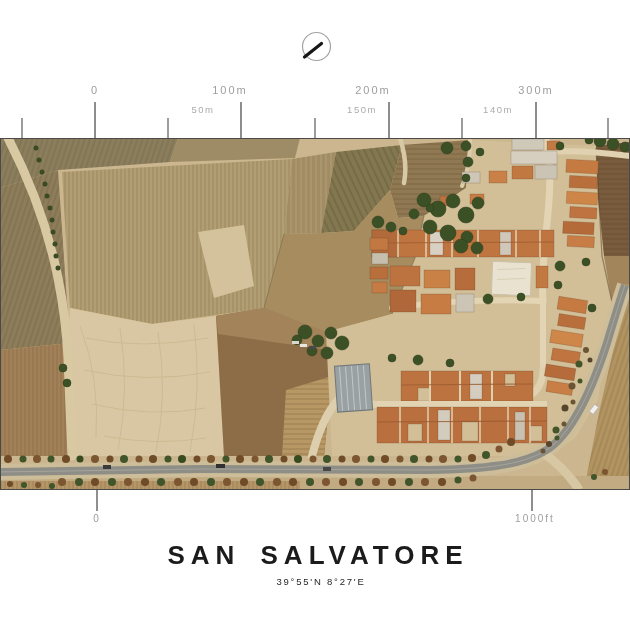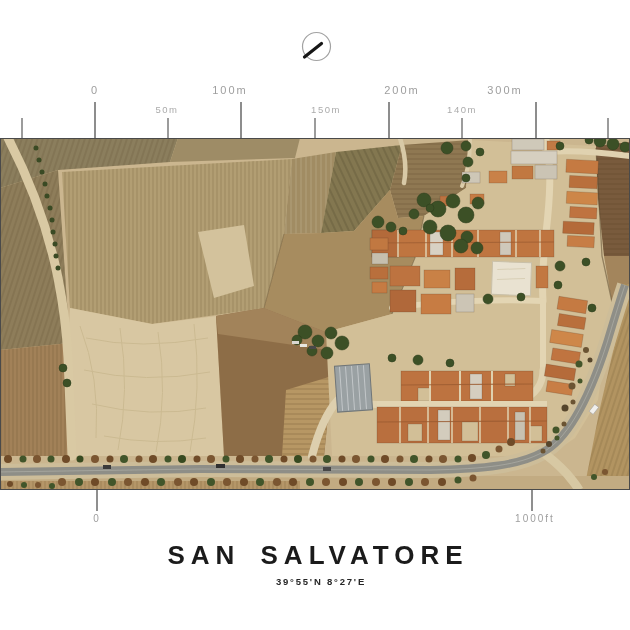--- a/index.html
+++ b/index.html
@@ -4,25 +4,25 @@
 <style>
   html,body{margin:0;padding:0;background:#fff;}
   body{width:630px;height:630px;font-family:"Liberation Sans",sans-serif;}
   .poster{position:relative;width:630px;height:630px;background:#fff;overflow:hidden;}
   .compass{position:absolute;left:296px;top:29px;width:41px;height:38px;}
   .tick{position:absolute;width:1.5px;background:#8d8d8d;}
   .tick.major{top:102px;height:36px;}
   .tick.minor{top:118px;height:20px;background:#9c9c9c;}
   .tick-b{position:absolute;top:490px;height:21px;width:1.5px;background:#8f8f8f;}
   .ts-label{position:absolute;transform:translateX(-50%);color:#9e9e9e;font-size:11px;letter-spacing:2px;white-space:nowrap;top:84px;}
-  .ts-label.minor{font-size:9.5px;color:#ababab;letter-spacing:1.5px;top:104px;}
+  .ts-label.minor{font-size:9.5px;color:#ababab;letter-spacing:1.5px;top:104px;margin-left:36px;}
   .bs-label{position:absolute;transform:translateX(-50%);color:#9e9e9e;font-size:10px;letter-spacing:2px;white-space:nowrap;top:513px;}
   .map{position:absolute;left:0;top:138px;width:630px;height:352px;}
   .title{position:absolute;top:540px;left:0;width:100%;text-align:center;font-size:26px;font-weight:700;letter-spacing:6px;word-spacing:7px;padding-left:6px;box-sizing:border-box;color:#1b1b1b;}
-  .coords{position:absolute;top:576px;left:0;width:100%;text-align:center;font-size:9.5px;font-weight:700;letter-spacing:1.8px;padding-left:12px;box-sizing:border-box;color:#262626;}
+  .coords{position:absolute;top:576px;left:0;width:100%;text-align:center;font-size:9.5px;font-weight:400;letter-spacing:1.8px;padding-left:12px;box-sizing:border-box;color:#262626;}
 </style>
 </head>
 <body>
 
 <div class="poster">
 
   <div class="compass">
     <svg width="41" height="38" viewBox="0 0 41 38">
       <circle cx="20.5" cy="17.5" r="14" fill="#ffffff" stroke="#a2a2a2" stroke-width="1.2"></circle>
       <line x1="8.5" y1="28" x2="25.5" y2="14.5" stroke="#161616" stroke-width="3.2" stroke-linecap="round"></line>
@@ -37,23 +37,23 @@
     <span class="tick minor" style="left:314px"></span>
     <span class="tick major" style="left:388px"></span>
     <span class="tick minor" style="left:461px"></span>
     <span class="tick major" style="left:535px"></span>
     <span class="tick minor" style="left:607px"></span>
 
     <span class="ts-label" style="left:95px">0</span>
     <span class="ts-label minor" style="left:167px">50m</span>
     <span class="ts-label" style="left:230px">100m</span>
     <span class="ts-label minor" style="left:326px">150m</span>
-    <span class="ts-label" style="left:402px">200m</span>
+    <span class="ts-label" style="left:373px">200m</span>
     <span class="ts-label minor" style="left:462px">140m</span>
-    <span class="ts-label" style="left:505px">300m</span>
+    <span class="ts-label" style="left:536px">300m</span>
   </div>
 
   <div class="map">
   <svg width="630" height="352" viewBox="0 0 630 352">
     <defs>
       <pattern id="pv" patternUnits="userSpaceOnUse" width="4" height="8">
         <line x1="1" y1="0" x2="1" y2="8" stroke="rgba(70,48,22,0.20)" stroke-width="1"></line>
       </pattern>
       <pattern id="pv2" patternUnits="userSpaceOnUse" width="5" height="8">
         <line x1="1" y1="0" x2="1" y2="8" stroke="rgba(255,248,225,0.18)" stroke-width="1"></line>

